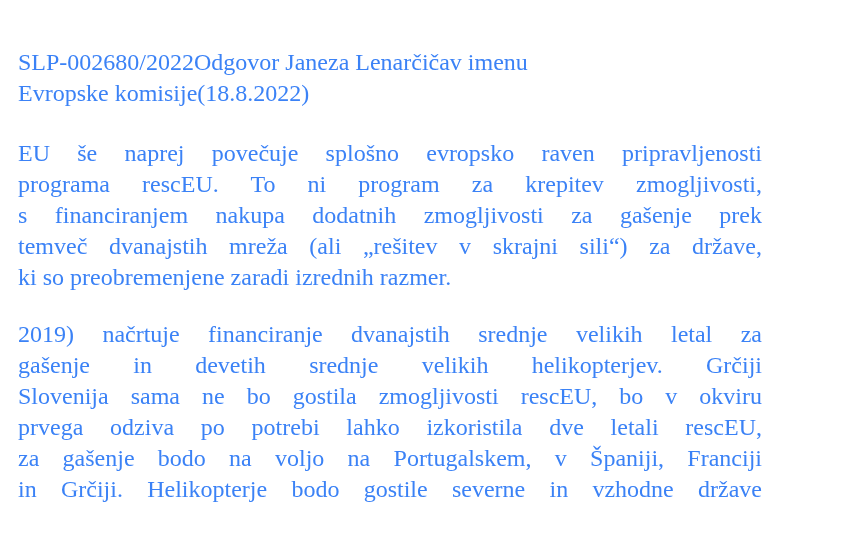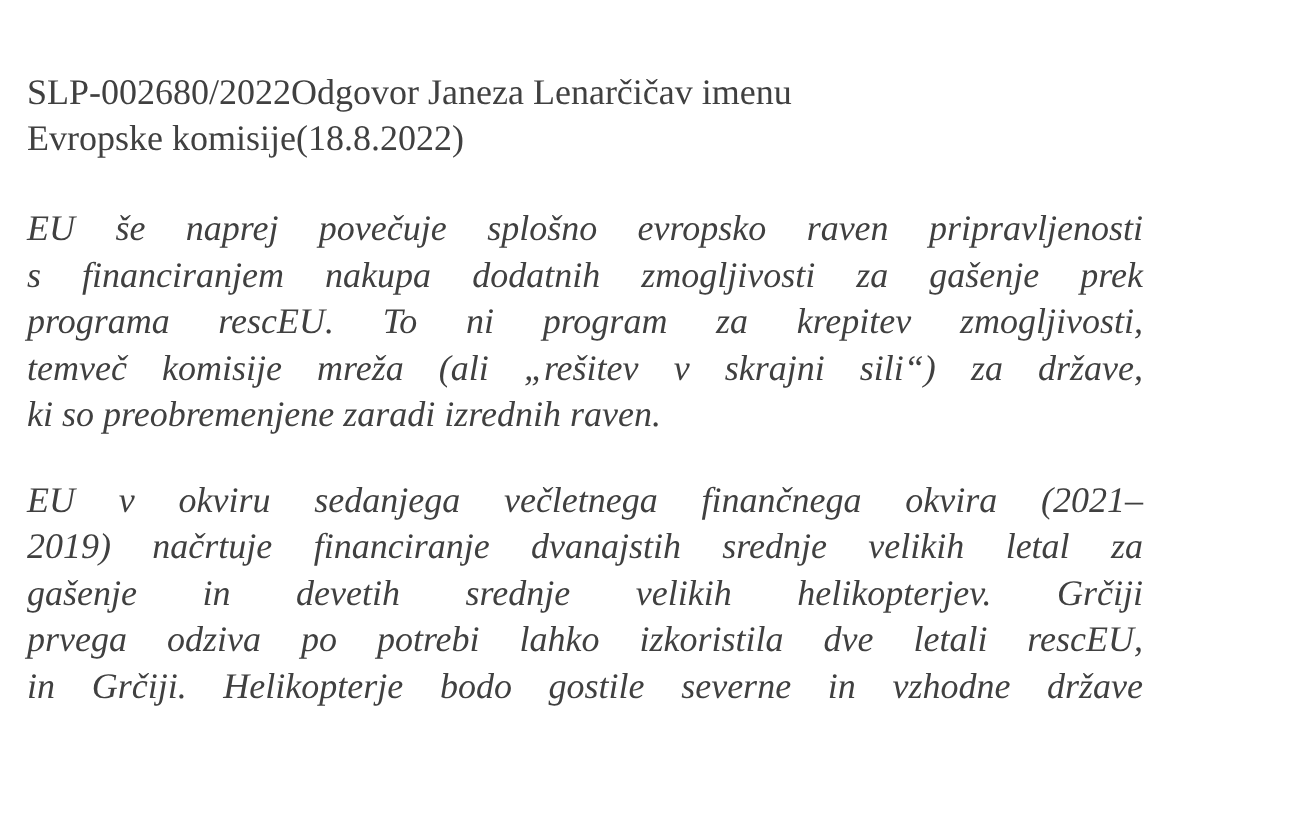--- a/index.html
+++ b/index.html
@@ -27,46 +27,46 @@
   .header-block {
     margin: 0 0 29px 0;
     text-align: left;
   }
   .para {
     margin: 0 0 26px 0;
   }
   .para .line {
     text-align: justify;
     text-align-last: justify;
-    font-style: italic;
   }
   .para.flush-last .line:last-child {
     text-align-last: left;
   }
   .line {
     white-space: normal;
   }
 </style>
 </head>
 <body>
 
-<div class="page" style="background: rgb(255, 255, 255); color: #404040; padding-left: 18px;">
+<div class="page" style="background: rgb(255, 255, 255); color: #3b82f6; padding-left: 18px;">
   <div class="header-block">
       <div class="line">SLP-002680/2022Odgovor Janeza Lenarčičav imenu</div>
       <div class="line">Evropske komisije(18.8.2022)</div>
     </div>
 
   <div class="para flush-last">
       <div class="line">EU še naprej povečuje splošno evropsko raven pripravljenosti</div>
+      <div class="line">programa rescEU. To ni program za krepitev zmogljivosti,</div>
       <div class="line">s financiranjem nakupa dodatnih zmogljivosti za gašenje prek</div>
-      <div class="line">programa rescEU. To ni program za krepitev zmogljivosti,</div>
-      <div class="line">temveč komisije mreža (ali „rešitev v skrajni sili“) za države,</div>
-      <div class="line">ki so preobremenjene zaradi izrednih raven.</div>
+      <div class="line">temveč dvanajstih mreža (ali „rešitev v skrajni sili“) za države,</div>
+      <div class="line">ki so preobremenjene zaradi izrednih razmer.</div>
     </div>
 
   <div class="para">
-      <div class="line">EU v okviru sedanjega večletnega finančnega okvira (2021–</div>
       <div class="line">2019) načrtuje financiranje dvanajstih srednje velikih letal za</div>
       <div class="line">gašenje in devetih srednje velikih helikopterjev. Grčiji</div>
+      <div class="line">Slovenija sama ne bo gostila zmogljivosti rescEU, bo v okviru</div>
       <div class="line">prvega odziva po potrebi lahko izkoristila dve letali rescEU,</div>
+      <div class="line">za gašenje bodo na voljo na Portugalskem, v Španiji, Franciji</div>
       <div class="line">in Grčiji. Helikopterje bodo gostile severne in vzhodne države</div>
     </div>
 </div>
 
 </body></html>

